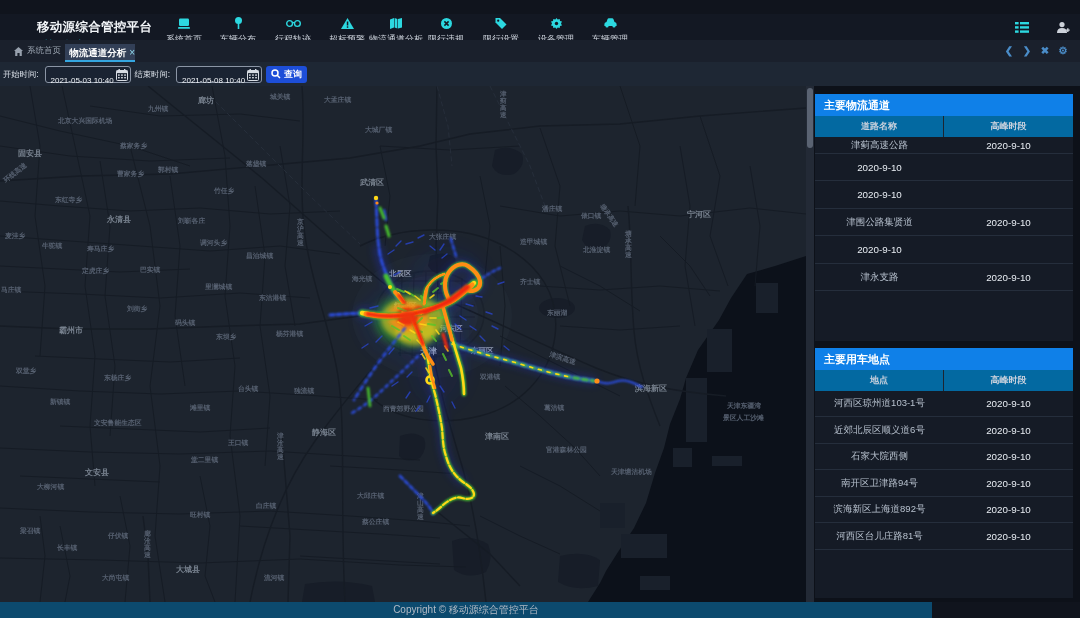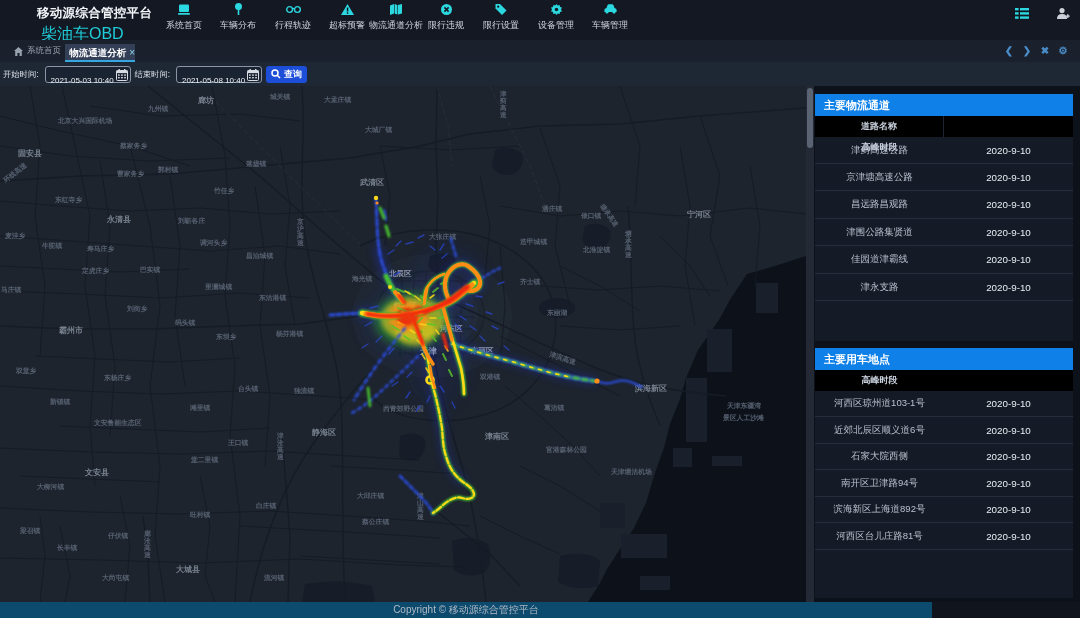--- a/index.html
+++ b/index.html
@@ -1,19 +1,19 @@
 <!DOCTYPE html>
 <html><head>
 <meta charset="utf-8">
 <style>
 *{margin:0;padding:0;box-sizing:border-box;}
 html,body{width:1080px;height:618px;overflow:hidden;background:#10141d;font-family:"Liberation Sans",sans-serif;}
 #app{position:relative;width:1080px;height:618px;}
 
-.navbar{position:absolute;left:0;top:0;width:1080px;height:40px;background:#131823;padding-left:32px;}
+.navbar{position:absolute;left:0;top:14px;width:1080px;height:40px;background:#131823;padding-left:32px;}
 .brand{position:absolute;left:37px;top:5px;}
 .brand .t1{font-size:12.5px;font-weight:bold;color:#f2f5f8;letter-spacing:0.3px;}
 .brand .t2{font-size:16px;color:#1ecdd8;margin-top:2px;margin-left:4px;}
 .navitem{position:absolute;top:3px;text-align:center;transform:translateX(-50%);}
 .navitem .ic{height:12px;display:flex;align-items:center;justify-content:center;}
 .navitem .lb{font-size:9px;color:#cdd3dc;margin-top:4px;white-space:nowrap;}
 .nav-right{position:absolute;right:0;top:0;height:40px;}
 
 .tabbar{position:absolute;left:0;top:40px;width:1080px;height:22px;background:#1a202c;}
 .crumb{position:absolute;left:14px;top:5px;font-size:8.5px;color:#97a0ad;display:flex;align-items:center;}
@@ -30,21 +30,21 @@
 .btn{height:17px;background:#1d4ed8;border-radius:3px;color:#fff;font-size:9px;font-weight:bold;line-height:17px;padding:0 5px;margin-left:4px;display:flex;align-items:center;}
 .btn svg{margin-right:3px;}
 
 .mapwrap{position:absolute;left:0;top:86px;width:806px;height:516px;background:#1d242e;overflow:hidden;font-weight:bold;}
 .vscroll{position:absolute;left:806px;top:86px;width:8px;height:516px;background:#232a36;}
 .vscroll .thumb{position:absolute;left:1px;top:2px;width:6px;height:60px;background:#5a6372;border-radius:3px;}
 .rightcol{position:absolute;left:814px;top:86px;width:266px;height:516px;background:#0d1119;}
 
 .panel{position:absolute;left:1px;width:258px;background:#151b26;}
 .panel .ph{height:22px;background:#0f80e8;color:#fff;font-size:11px;font-weight:bold;line-height:22px;padding-left:9px;}
-.panel .th{height:21px;background:#000000;display:flex;flex-direction:column;}
+.panel .th{height:21px;background:#0369a1;display:flex;}
 .panel .th div{width:50%;text-align:center;font-size:9px;font-weight:bold;color:#c9d1dd;line-height:21px;border-right:1px solid #1d2531;}
 .panel .th div:last-child{border-right:none;}
 .row{display:flex;border-bottom:1px solid #252e3c;}
 .row div{width:50%;text-align:center;color:#b7c1ce;font-size:9.5px;display:flex;align-items:center;justify-content:center;}
 .row div.d{color:#e8edf3;font-weight:normal;font-size:9.8px;}
 
 .footer{position:absolute;left:0;top:602px;width:932px;height:16px;background:#0c4a6e;color:#b2bac5;font-size:10px;text-align:center;line-height:16px;}
 </style>
 </head>
 <body>
@@ -523,48 +523,46 @@
       <div class="thumb"></div>
     </div>
 
   <div class="rightcol">
     <div class="panel" style="top:8px;height:247px;">
       <div class="ph">主要物流通道</div>
       <div class="th">
           <div>道路名称</div>
           <div>高峰时段</div>
         </div>
+      <div class="row" style="height:17px">
+          <div>津蓟高速公路</div>
+          <div class="d">2020-9-10</div>
+        </div>
       <div class="row" style="height:27px">
-          <div>津蓟高速公路</div>
-          <div class="d">2020-9-10</div>
-        </div>
-      <div class="row" style="height:27px">
-          <div>京津塘高速公路</div>
           <div class="d">2020-9-10</div>
         </div>
       <div class="row" style="height:28px">
-          <div>昌远路昌观路</div>
           <div class="d">2020-9-10</div>
         </div>
       <div class="row" style="height:27px">
           <div>津围公路集贤道</div>
           <div class="d">2020-9-10</div>
         </div>
       <div class="row" style="height:28px">
-          <div>佳园道津霸线</div>
           <div class="d">2020-9-10</div>
         </div>
       <div class="row" style="height:27px">
           <div>津永支路</div>
           <div class="d">2020-9-10</div>
         </div>
     </div>
     <div class="panel" style="top:262px;height:250px;">
       <div class="ph">主要用车地点</div>
       <div class="th">
+          <div>地点</div>
           <div>高峰时段</div>
         </div>
       <div class="row" style="height:26px">
           <div>河西区琼州道103-1号</div>
           <div class="d">2020-9-10</div>
         </div>
       <div class="row" style="height:27px">
           <div>近郊北辰区顺义道6号</div>
           <div class="d">2020-9-10</div>
         </div>

